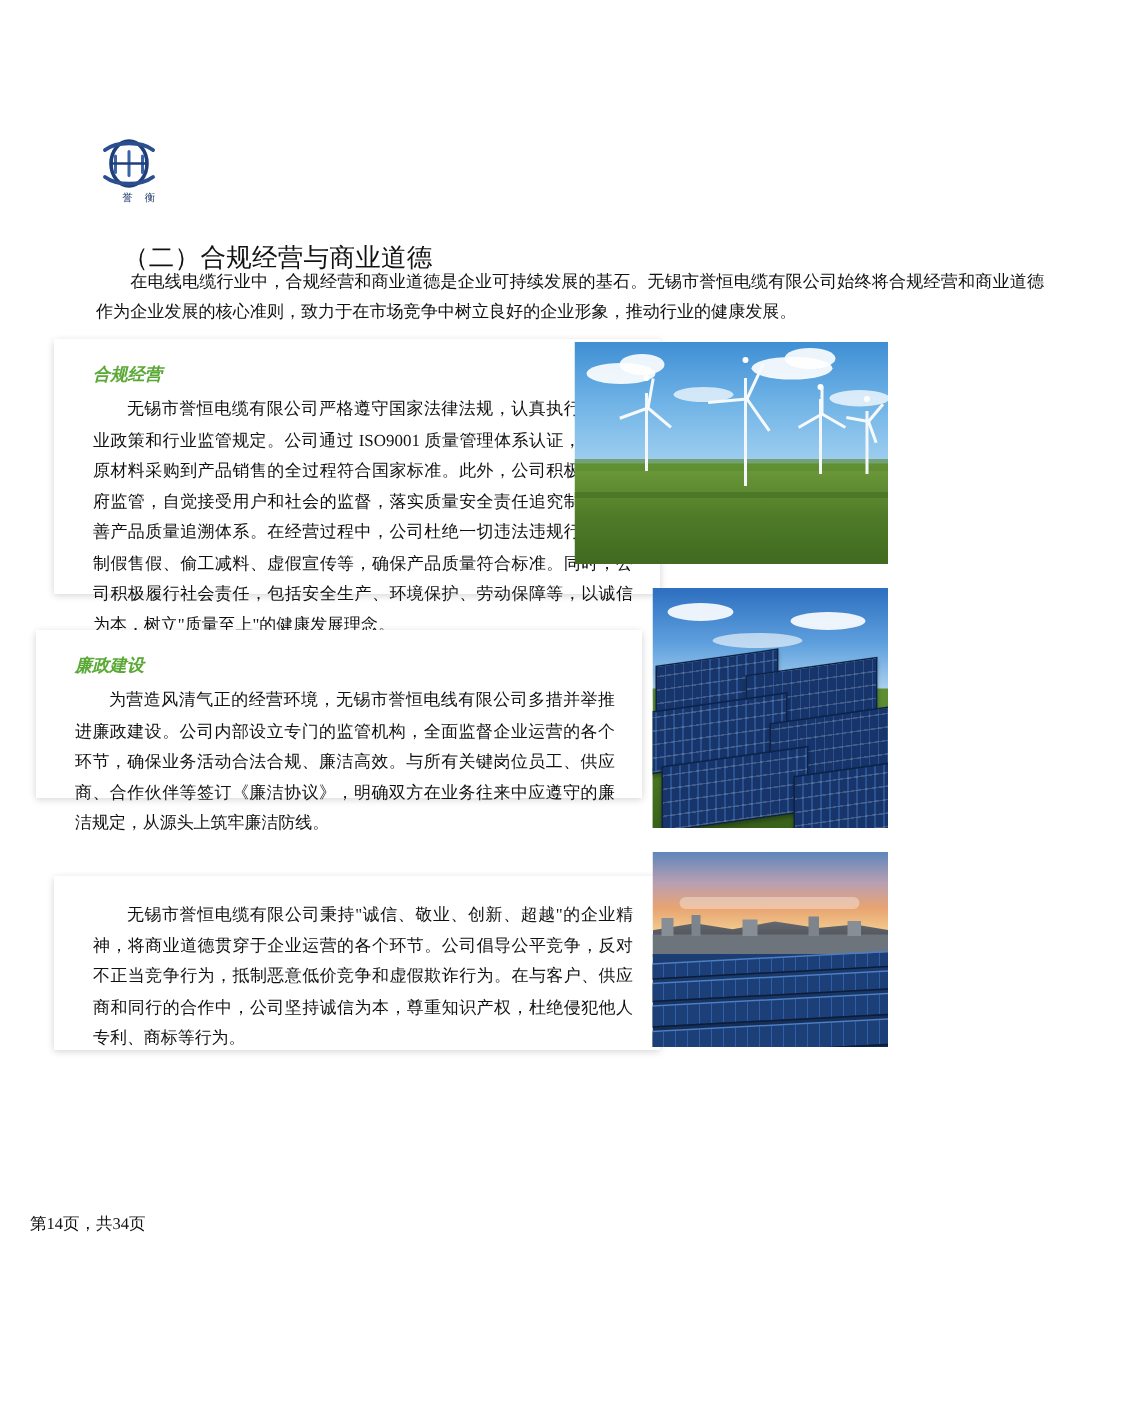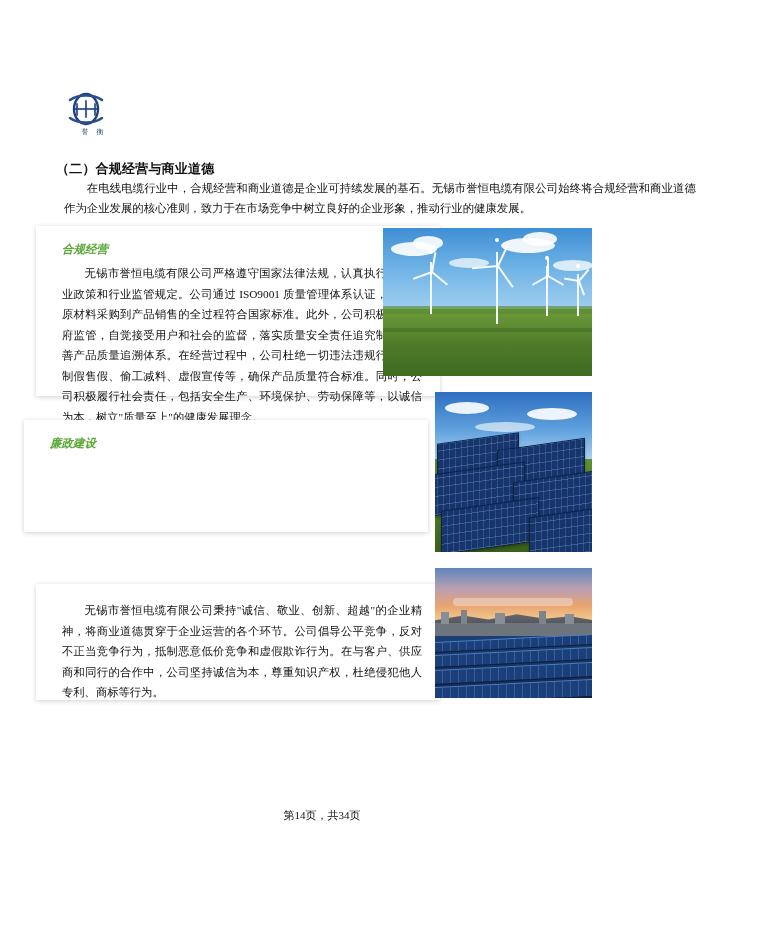--- a/index.html
+++ b/index.html
@@ -42,24 +42,24 @@
     letter-spacing: 3px;
     color: #203a6b;
     text-align: center;
     margin-top: 1px;
     font-family: "Liberation Sans", sans-serif;
   }
 
   
   .section-heading {
     position: absolute;
-    left: 56px;
+    left: 82px;
     top: 160px;
-    font-size: 13px;
-    font-weight: bold;
+    font-size: 17px;
+    font-weight: normal;
     color: #111;
     font-family: "Liberation Sans", "DejaVu Sans", sans-serif;
     letter-spacing: 0.2px;
   }
 
   
   .intro {
     position: absolute;
     left: 64px;
     top: 178px;
@@ -181,23 +181,23 @@
     border-top:1px solid #4d7fc4;
     border-bottom:1px solid #0c1d39;
   }
 
   
   .footer {
     position: absolute;
     left: 0;
     top: 808px;
     width: 644px;
-    text-align: center;
     font-size: 11px;
     color: #111;
+    padding-left: 20px;
   }
 </style>
 </head>
 <body>
 
 <div class="page">
 
   <div class="logo-block">
     <div class="logo-mark">
       <svg width="44" height="34" viewBox="0 0 44 34" xmlns="http://www.w3.org/2000/svg">
@@ -217,20 +217,21 @@
     <p>在电线电缆行业中，合规经营和商业道德是企业可持续发展的基石。无锡市誉恒电缆有限公司始终将合规经营和商业道德作为企业发展的核心准则，致力于在市场竞争中树立良好的企业形象，推动行业的健康发展。</p>
   </div>
 
   <div class="card" id="card-1">
     <div class="card-title">合规经营</div>
     <p class="card-body">无锡市誉恒电缆有限公司严格遵守国家法律法规，认真执行国家产业政策和行业监管规定。公司通过 ISO9001 质量管理体系认证，确保从原材料采购到产品销售的全过程符合国家标准。此外，公司积极配合政府监管，自觉接受用户和社会的监督，落实质量安全责任追究制度，完善产品质量追溯体系。在经营过程中，公司杜绝一切违法违规行为，如制假售假、偷工减料、虚假宣传等，确保产品质量符合标准。同时，公司积极履行社会责任，包括安全生产、环境保护、劳动保障等，以诚信为本，树立"质量至上"的健康发展理念。</p>
   </div>
 
   <div class="card" id="card-2">
     <div class="card-title">廉政建设</div>
+    <p class="card-body">为营造风清气正的经营环境，无锡市誉恒电线有限公司多措并举推进廉政建设。公司内部设立专门的监管机构，全面监督企业运营的各个环节，确保业务活动合法合规、廉洁高效。与所有关键岗位员工、供应商、合作伙伴等签订《廉洁协议》，明确双方在业务往来中应遵守的廉洁规定，从源头上筑牢廉洁防线。</p>
   </div>
 
   <div class="card" id="card-3">
     <p class="card-body">无锡市誉恒电缆有限公司秉持"诚信、敬业、创新、超越"的企业精神，将商业道德贯穿于企业运营的各个环节。公司倡导公平竞争，反对不正当竞争行为，抵制恶意低价竞争和虚假欺诈行为。在与客户、供应商和同行的合作中，公司坚持诚信为本，尊重知识产权，杜绝侵犯他人专利、商标等行为。</p>
   </div>
 
   <div class="photo" id="photo-1">
     <div class="wind-sky"></div>
     <div class="cloud" style="left:8px; top:14px; width:46px; height:14px;"></div>
     <div class="cloud" style="left:30px; top:8px; width:30px; height:14px;"></div>

